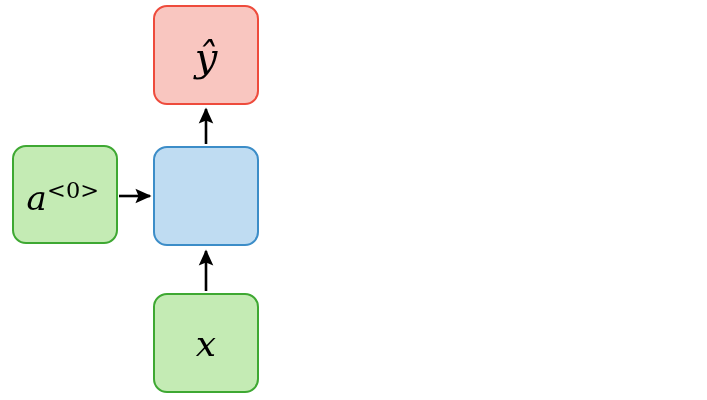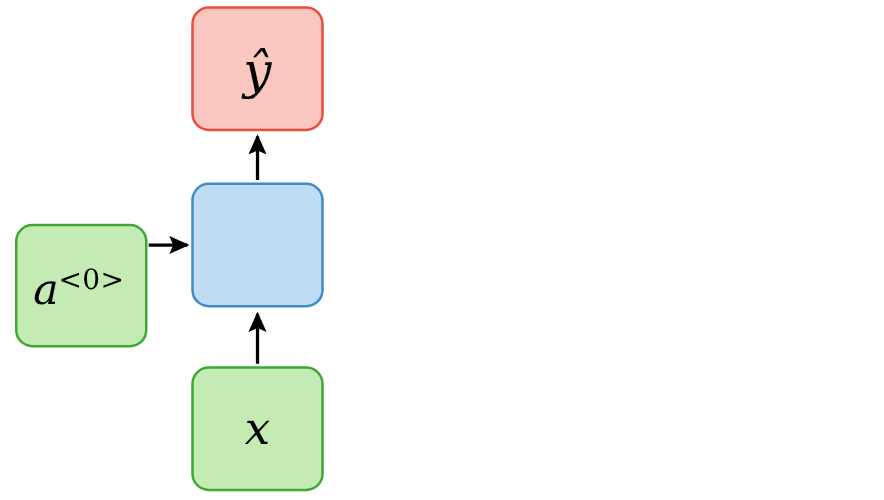--- a/index.html
+++ b/index.html
@@ -40,21 +40,21 @@
     display: inline-block;
   }
   
   #node-yhat {
     left: 153px;  top: 5px;   width: 106px; height: 100px;
   }
   #node-cell {
     left: 153px;  top: 146px; width: 106px; height: 100px;
   }
   #node-a0 {
-    left: 12px;   top: 145px; width: 106px; height: 99px; margin-top: 34px;
+    left: 12px;   top: 145px; width: 106px; height: 99px;
   }
   #node-x {
     left: 153px;  top: 293px; width: 106px; height: 100px;
   }
   
   .label-yhat { font-size: 40px; position: relative; top: 1px; }
   .label-a0   { font-size: 34px; position: relative; top: 3px; left: -2px; }
   .label-x    { font-size: 36px; position: relative; top: 1px; }
   .sup {
     font-size: 0.66em;

